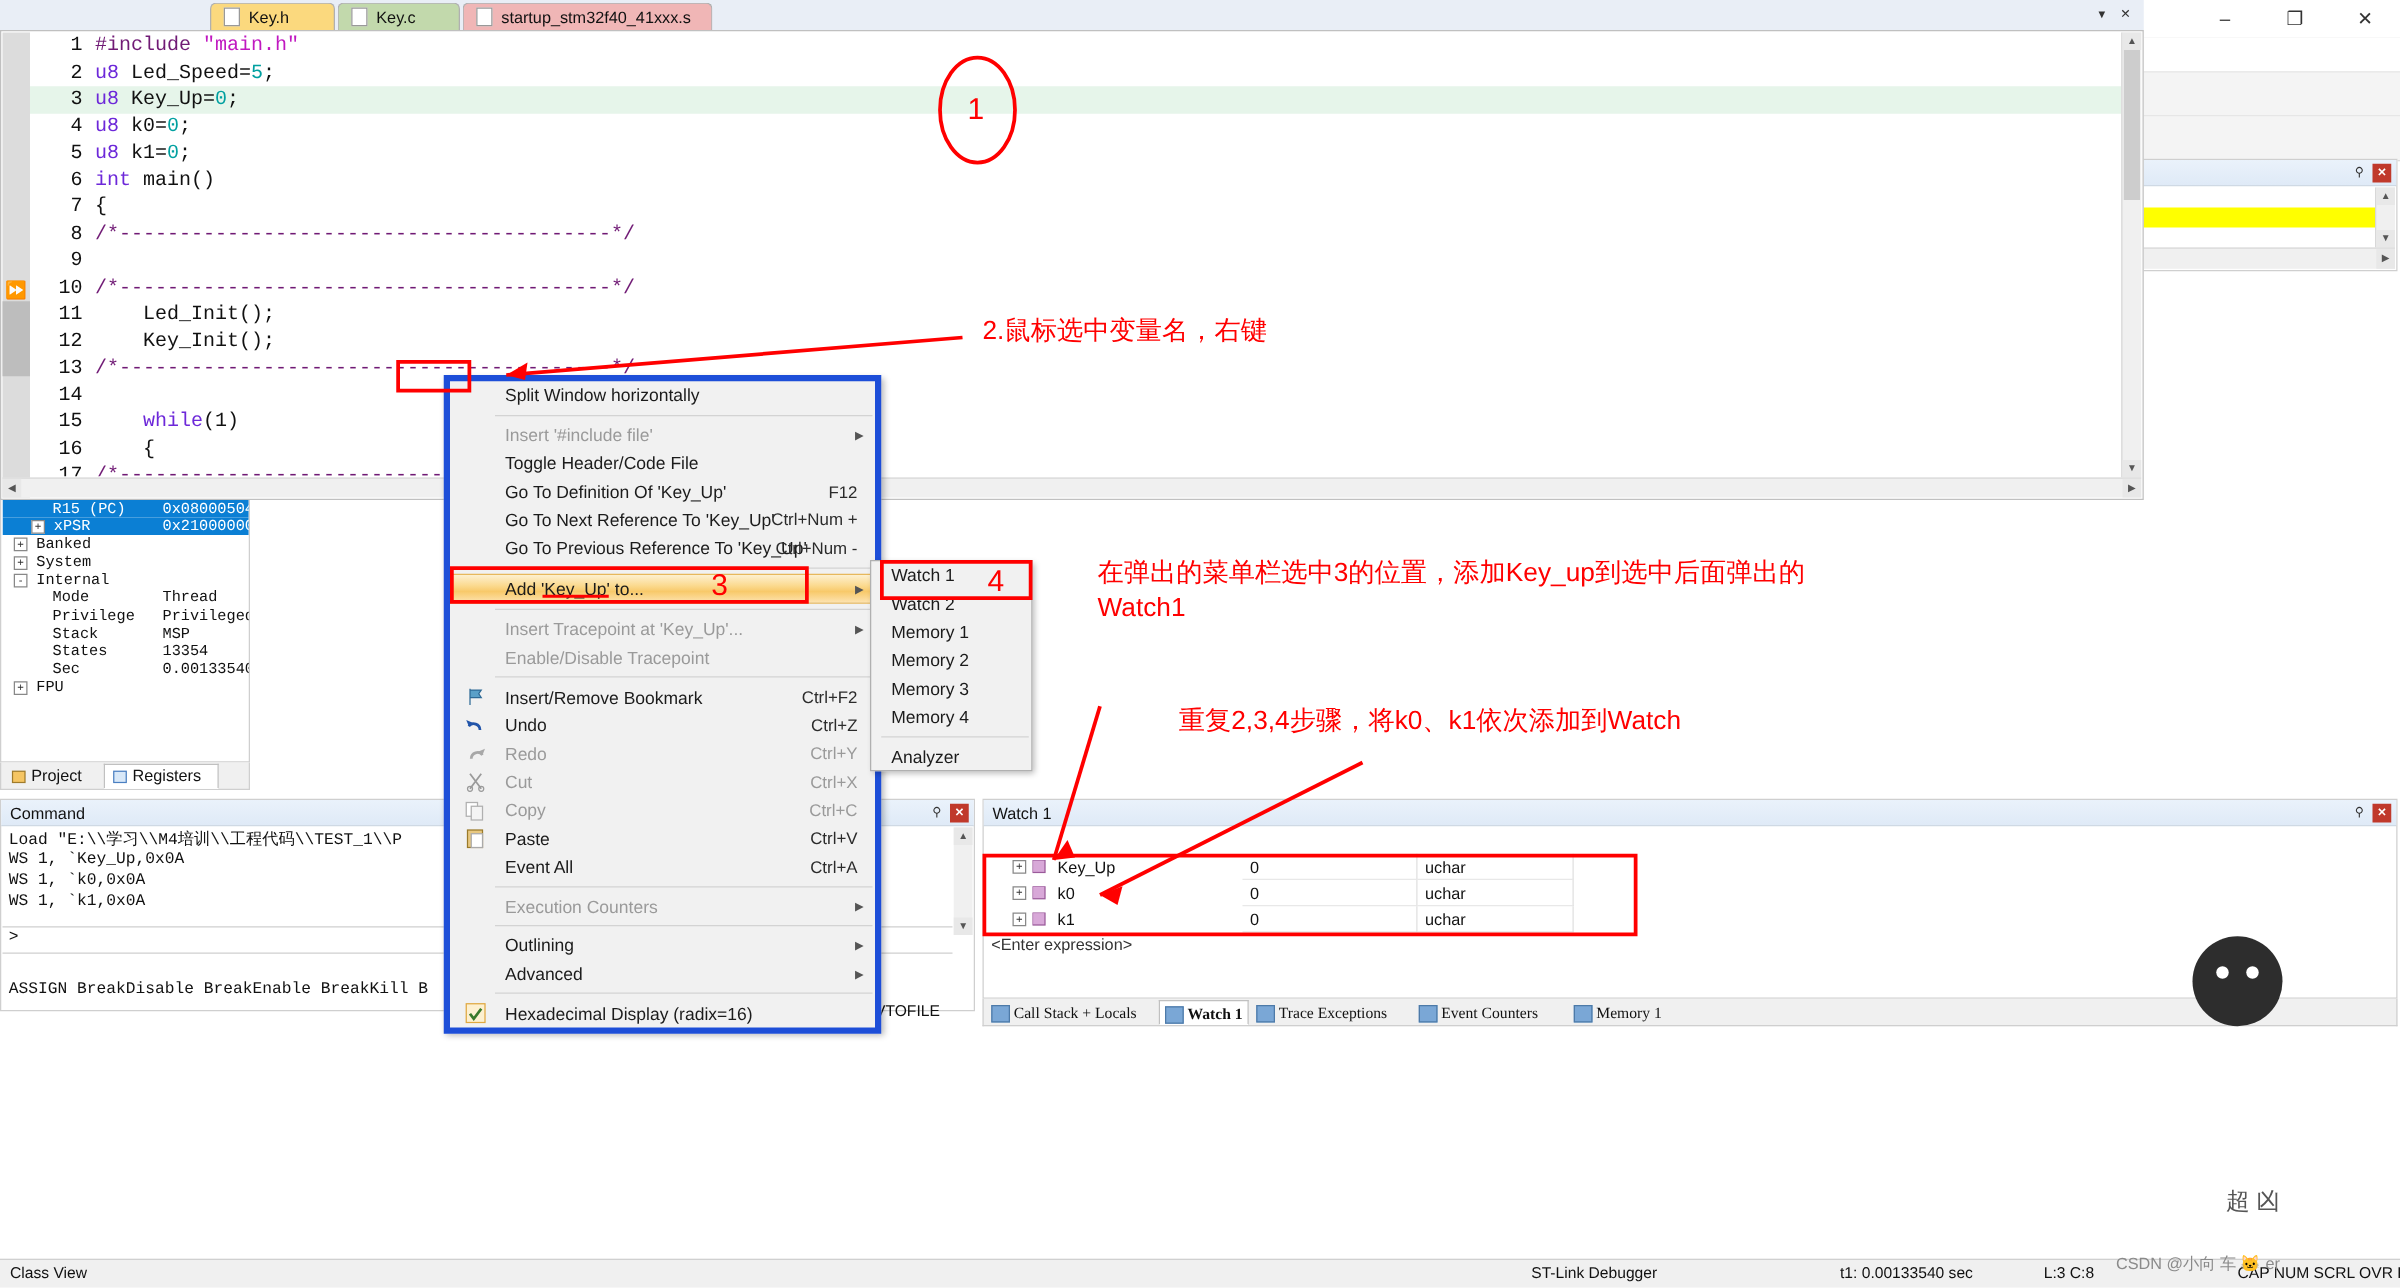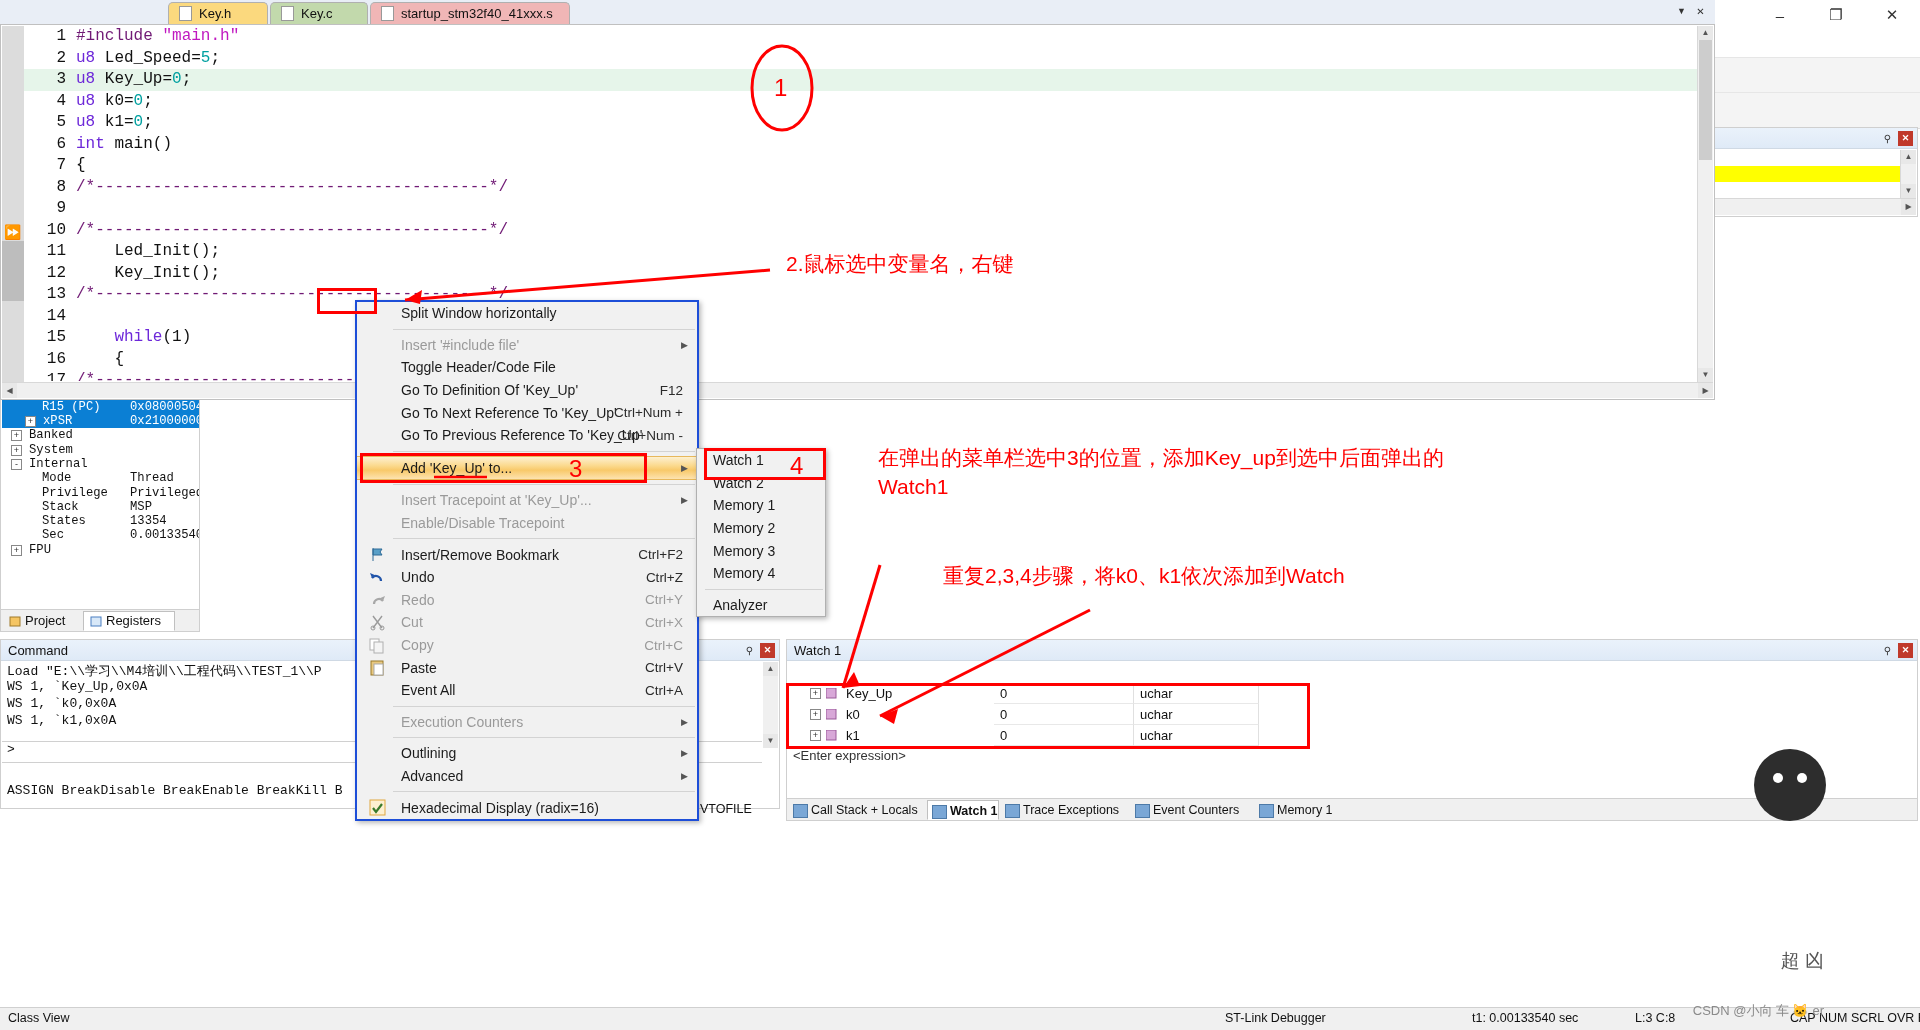--- a/index.html
+++ b/index.html
@@ -89,31 +89,31 @@
   #watch{left:786px;top:639px;width:1132px;height:160px;}
   .w-head{position:absolute;left:1px;top:22px;right:1px;height:20px;background:#f4f4f4;border-bottom:1px solid #c8c8c8;}
   .w-col{position:absolute;top:0;height:20px;font-size:13px;line-height:20px;padding-left:6px;box-sizing:border-box;border-right:1px solid #cfcfcf;color:#111;}
   .w-row{position:absolute;left:1px;right:1px;height:21px;font-size:13px;color:#111;}
   .w-row .c{position:absolute;top:0;height:21px;line-height:21px;padding-left:6px;box-sizing:border-box;border-right:1px solid #e0e0e0;border-bottom:1px solid #e8e8e8;}
   .w-exp{position:absolute;left:6px;font-size:13px;color:#333;}
   .w-plus{position:absolute;width:9px;height:9px;border:1px solid #888;background:#fff;font-size:9px;line-height:8px;text-align:center;color:#333;}
   .w-dot{position:absolute;width:11px;height:11px;}
 
   
-  .btabs{position:absolute;left:786px;top:799px;width:1132px;height:22px;background:#f0f0f0;border:1px solid #cfcfcf;border-top:none;box-sizing:border-box;}
+  .btabs{position:absolute;left:786px;top:799px;width:1132px;height:22px;background:#f0f0f0;border:1px solid #cfcfcf;border-top:none;box-sizing:border-box;font-family:Liberation Serif, serif;}
   .btab{position:absolute;top:1px;height:20px;font-size:12.5px;line-height:20px;padding:0 7px 0 22px;color:#111;white-space:nowrap;}
   .btab.active{background:#fff;border:1px solid #c0c0c0;border-bottom:1px solid #fff;box-sizing:border-box;font-weight:bold;}
   .btab .ic{position:absolute;left:4px;top:4px;width:13px;height:12px;background:#7aa7d6;border:1px solid #4d7aa8;}
 
   
   .statusbar{position:absolute;left:0;bottom:0;width:1920px;height:22px;background:#f0f0f0;border-top:1px solid #d0d0d0;font-size:12.5px;color:#111;}
   .statusbar .s{position:absolute;top:3px;white-space:nowrap;}
 
   
-  .ctxmenu{position:absolute;background:#f1f1f1;border:2px solid #1d4ed8;box-shadow:2px 2px 5px rgba(0,0,0,.28);}
+  .ctxmenu{position:absolute;background:#f1f1f1;border:5px solid #1d4ed8;box-shadow:2px 2px 5px rgba(0,0,0,.28);}
   .ctx-item{position:relative;height:22.6px;font-size:14px;color:#1b1b1b;display:flex;align-items:center;padding-left:44px;white-space:nowrap;}
   .ctx-item.dis{color:#9a9a9a;}
   .ctx-item .acc{position:absolute;right:14px;font-size:13.5px;color:#2b2b2b;}
   .ctx-item.dis .acc{color:#9a9a9a;}
   .ctx-item .sub{position:absolute;right:9px;font-size:9px;color:#555;}
   .ctx-item.hl{background:linear-gradient(#fdf0d0,#fbd98d 40%,#f8c96a 60%,#fde3b0);border-top:1px solid #e7b85c;border-bottom:1px solid #e7b85c;}
   .ctx-sep{height:1px;background:#d3d3d3;margin:4px 2px 4px 36px;}
   .ctx-ic{position:absolute;left:12px;top:3px;width:17px;height:17px;}
 
   .submenu{position:absolute;background:#f1f1f1;border:1px solid #b0b0b0;box-shadow:2px 2px 5px rgba(0,0,0,.28);}

